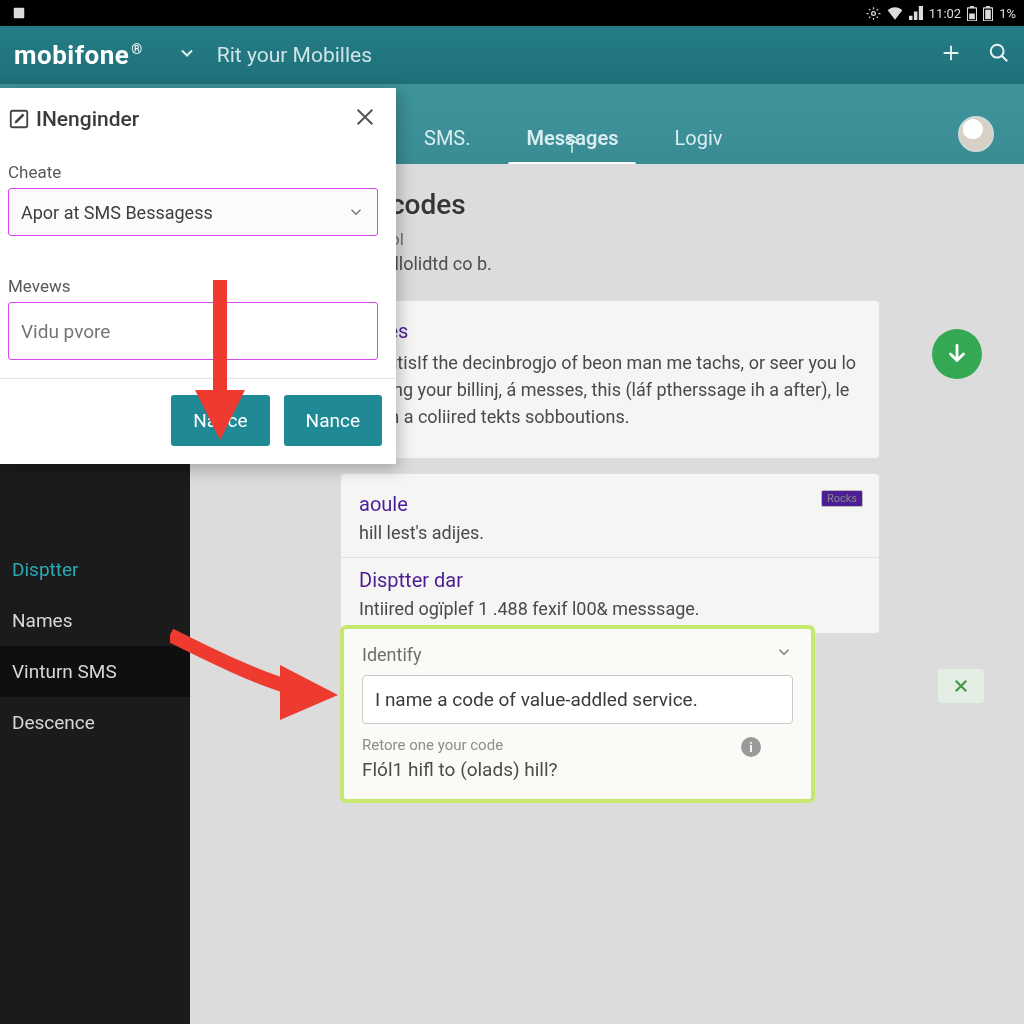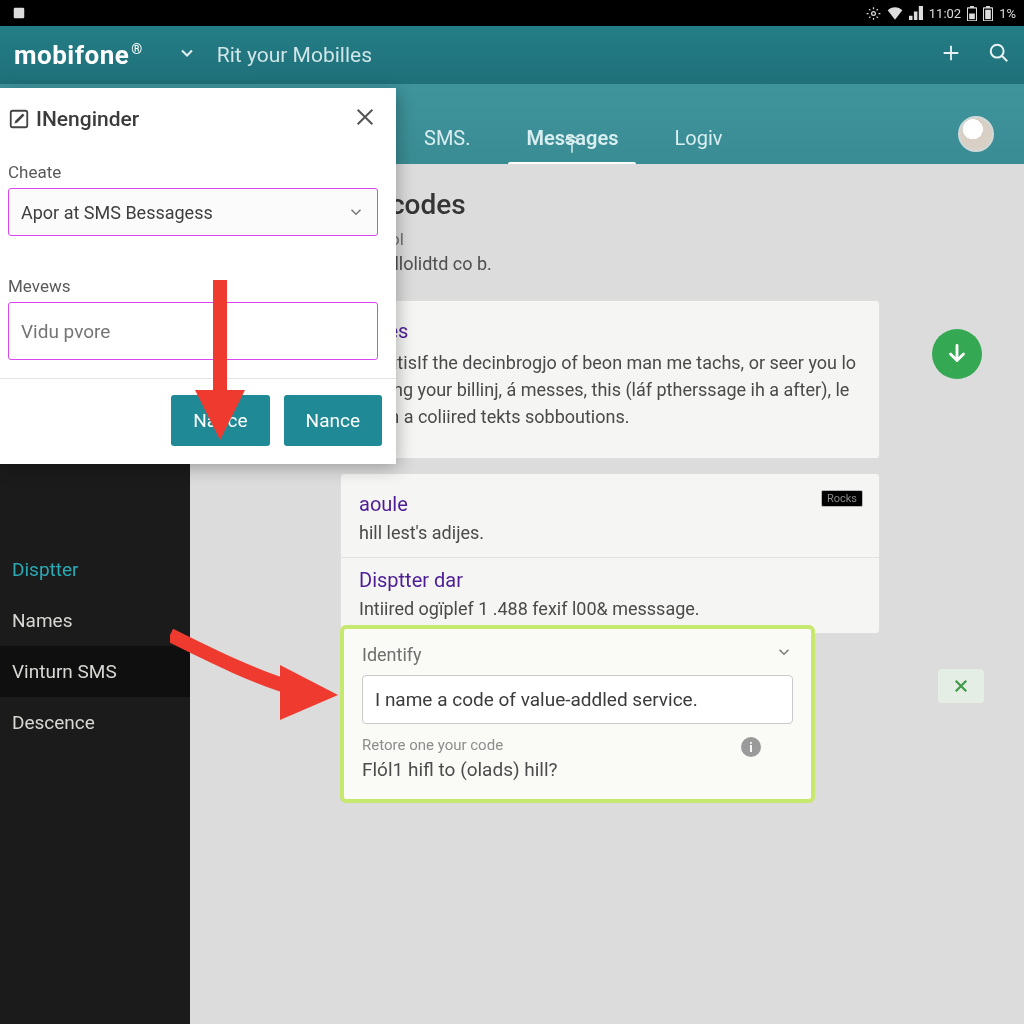--- a/index.html
+++ b/index.html
@@ -40,21 +40,21 @@
   .overlay-dim { position:absolute; inset:0; background: rgba(0,0,0,.08); pointer-events:none; }
 
   .page-title { font-size: 28px; font-weight: 500; color: #3a3a3a; margin-left: 170px; }
   .page-sub1 { font-size: 17px; color: #7b7b7b; margin: 8px 0 4px 170px; }
   .page-sub2 { font-size: 18px; color: #555; margin-left: 170px; }
 
   .card { background: #f5f5f3; border: 1px solid #dedede; border-radius: 4px; margin: 26px 0 0 120px; padding: 18px 18px 14px 18px; position: relative; width: 540px; }
   .card .muted { color: #4c1d95; font-size: 20px; margin-bottom: 6px; }
   .card .line { color: #4a4a4a; font-size: 18px; margin-bottom: 14px; }
   .card hr { border: none; border-top: 1px solid #e1e1e1; margin: 10px -18px; }
-  .card .badge { position: absolute; top: 16px; right: 16px; font-size: 11px; border: 1px solid #b9b9b9; color: #8a8a8a; padding: 1px 5px; border-radius: 2px; background: #000000; }
+  .card .badge { position: absolute; top: 16px; right: 16px; font-size: 11px; border: 1px solid #b9b9b9; color: #8a8a8a; padding: 1px 5px; border-radius: 2px; background: #4c1d95; }
 
   .action-circle { position: absolute; top: 165px; right: 42px; width: 50px; height: 50px; border-radius: 50%; background: #34a853; display: flex; align-items: center; justify-content: center; }
 
   .close-pill { position: absolute; top: 505px; right: 40px; width: 46px; height: 34px; border-radius: 4px; background: #e4eee4; display: flex; align-items: center; justify-content: center; }
 
   
   .identify { position: absolute; left: 340px; top: 625px; width: 475px; background: #fafaf7; border: 4px solid #c7e86f; border-radius: 6px; padding: 14px 18px 18px 18px; }
   .identify .hdr { display: flex; align-items: center; justify-content: space-between; color: #6f6f6f; font-size: 18px; margin-bottom: 10px; }
   .identify input { width: 100%; padding: 12px 40px 12px 12px; font-size: 19px; border: 1px solid #c9c9c9; border-radius: 4px; color: #3b3b3b; }
   .identify .info-dot { position: absolute; right: 32px; top: 62px; width: 20px; height: 20px; border-radius: 50%; background: #9a9a9a; color: #fff; font-size: 13px; display: flex; align-items: center; justify-content: center; font-weight: 700; }

